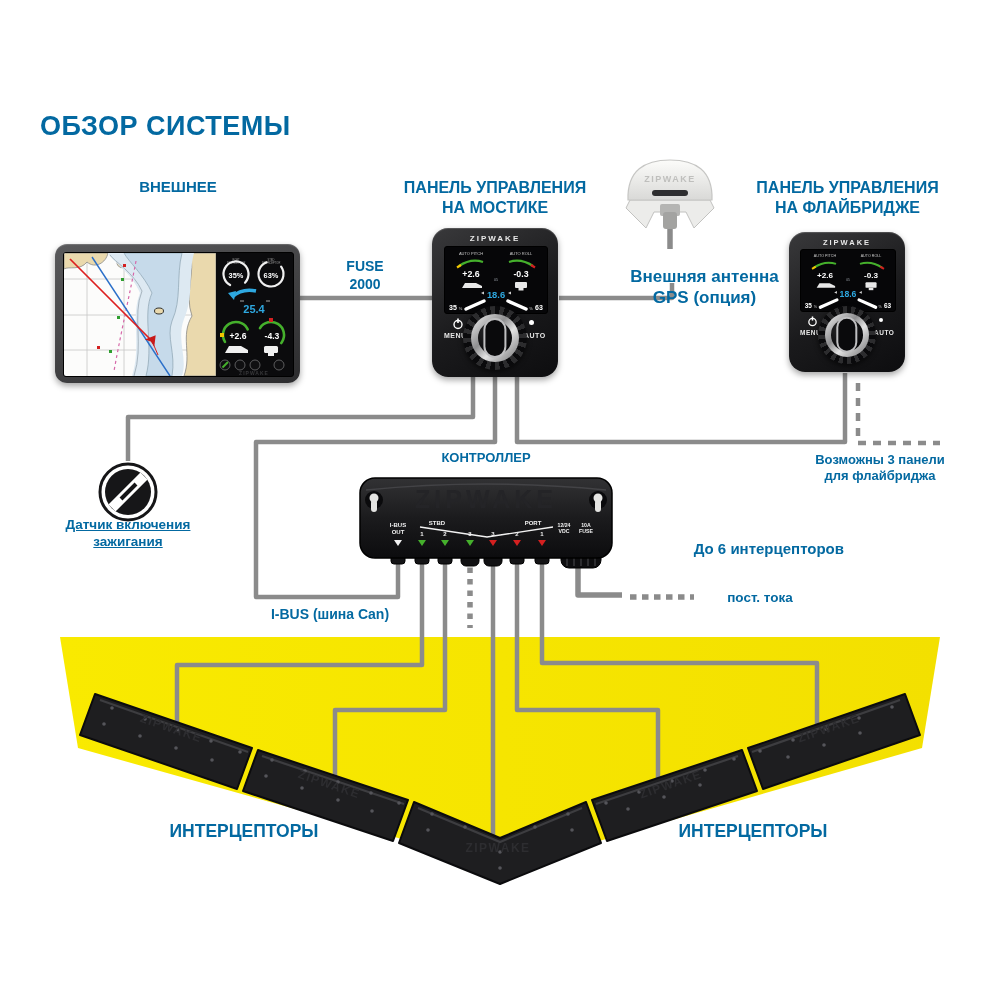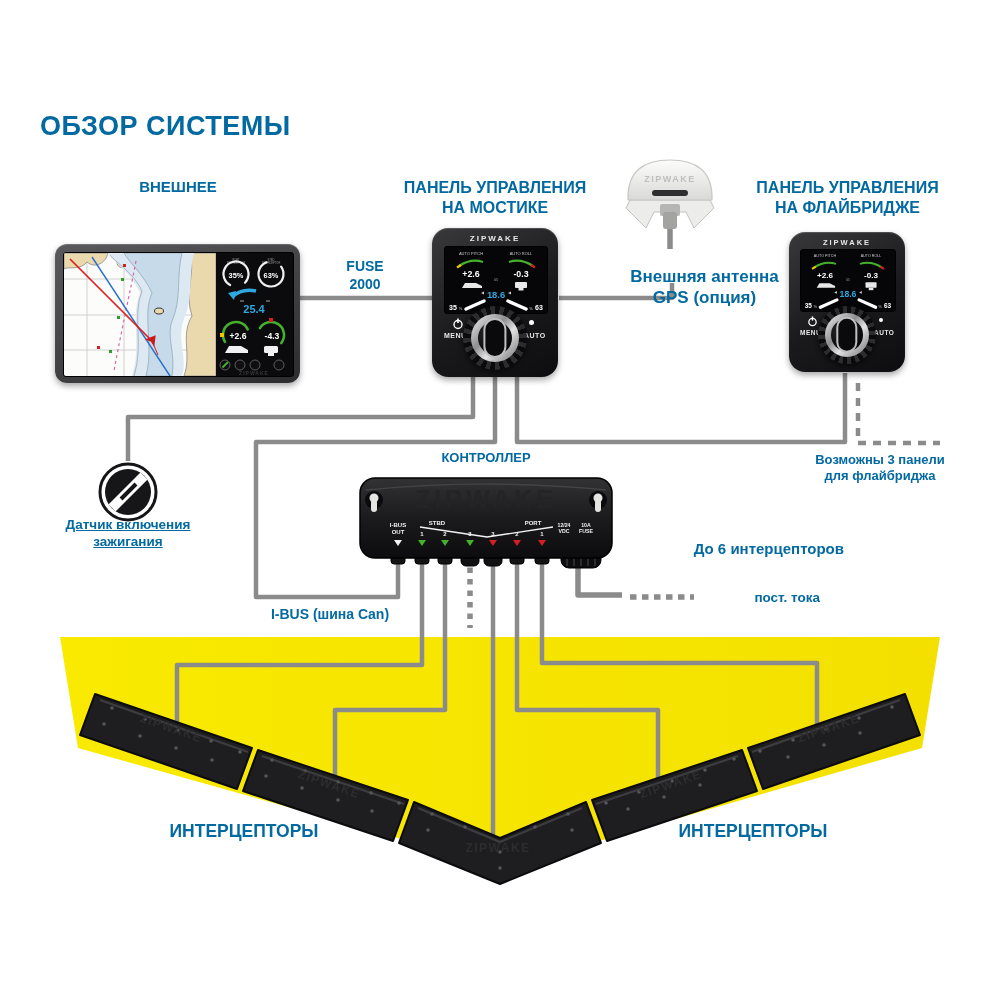--- a/index.html
+++ b/index.html
@@ -234,21 +234,21 @@
 
   <div class="lbl" style="left:624px;top:500px;width:220px;font-size:15px;text-align:right;margin-top:40px;">До 6 интерцепторов</div>
 
   <div class="lbl" style="left:40px;top:517px;width:176px;font-size:13.5px;text-decoration:underline;">
     <div>Датчик включения</div>
     <div>зажигания</div>
   </div>
 
   <div class="lbl" style="left:250px;top:580px;width:160px;font-size:14px;margin-top:26px;">I-BUS (шина Can)</div>
 
-  <div class="lbl" style="left:700px;top:590px;width:120px;font-size:13.5px;text-align:right;">пост. тока</div>
+  <div class="lbl" style="left:700px;top:590px;width:120px;font-size:13.5px;text-align:center;">пост. тока</div>
 
   <div class="lbl" style="left:154px;top:821px;width:180px;font-size:17.5px;">ИНТЕРЦЕПТОРЫ</div>
   <div class="lbl" style="left:663px;top:821px;width:180px;font-size:17.5px;">ИНТЕРЦЕПТОРЫ</div>
 
   <div class="device" style="left:55px;top:228px;width:245px;height:139px;border-radius:12px;
               background:linear-gradient(160deg,#5a5a5c,#2c2c2e);margin-top:16px;">
     <svg class="screen-svg" style="left:8px;top:8px;" width="229" height="123" viewBox="0 0 229 123">
       <rect x="0" y="0" width="152" height="123" fill="#fcfcfb"></rect>
       <g stroke="#c6c6c6" stroke-width="0.8">
         <path d="M23,0 V123 M60,0 V123 M97,0 V123 M134,0 V123"></path>

